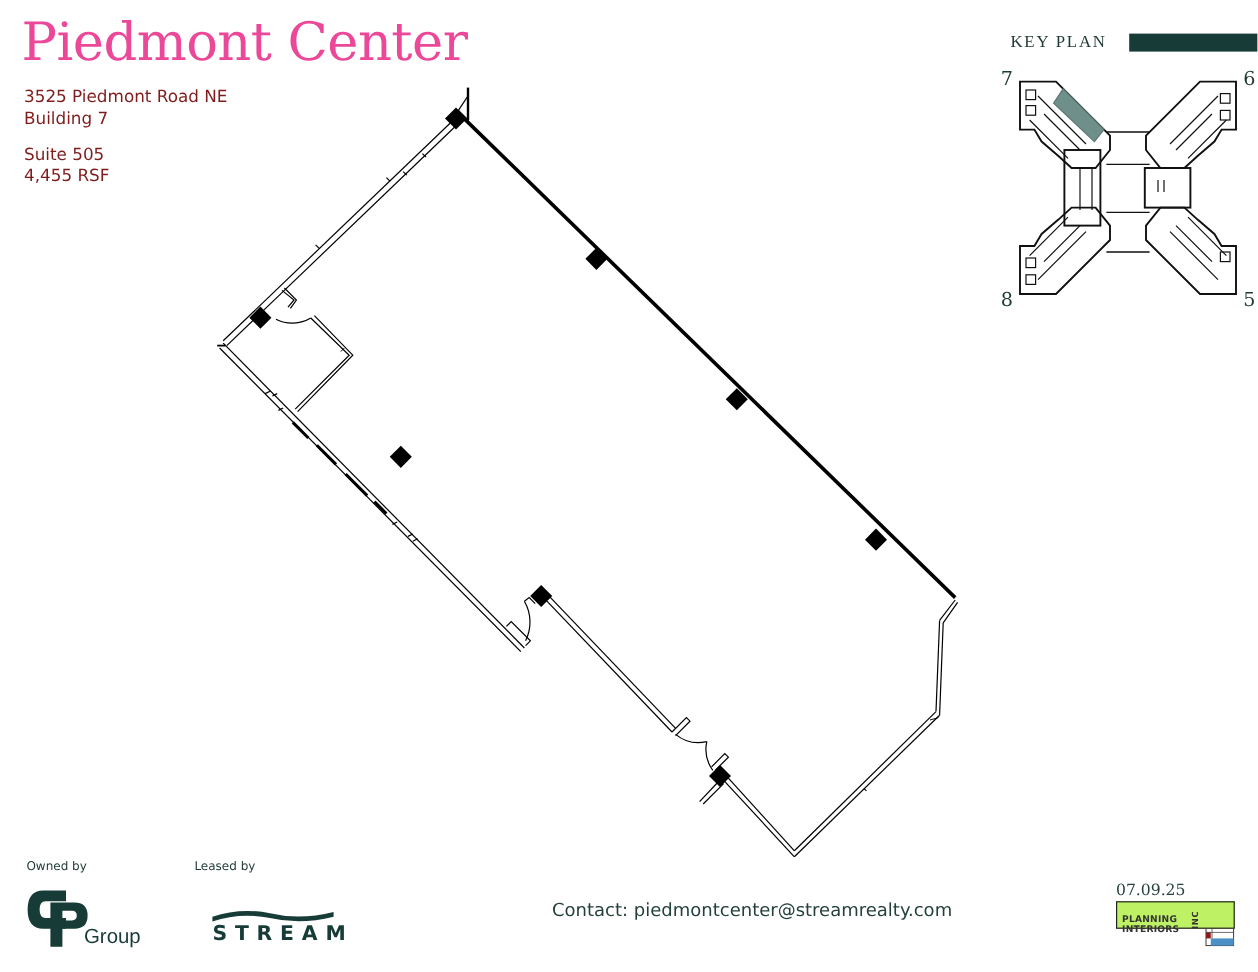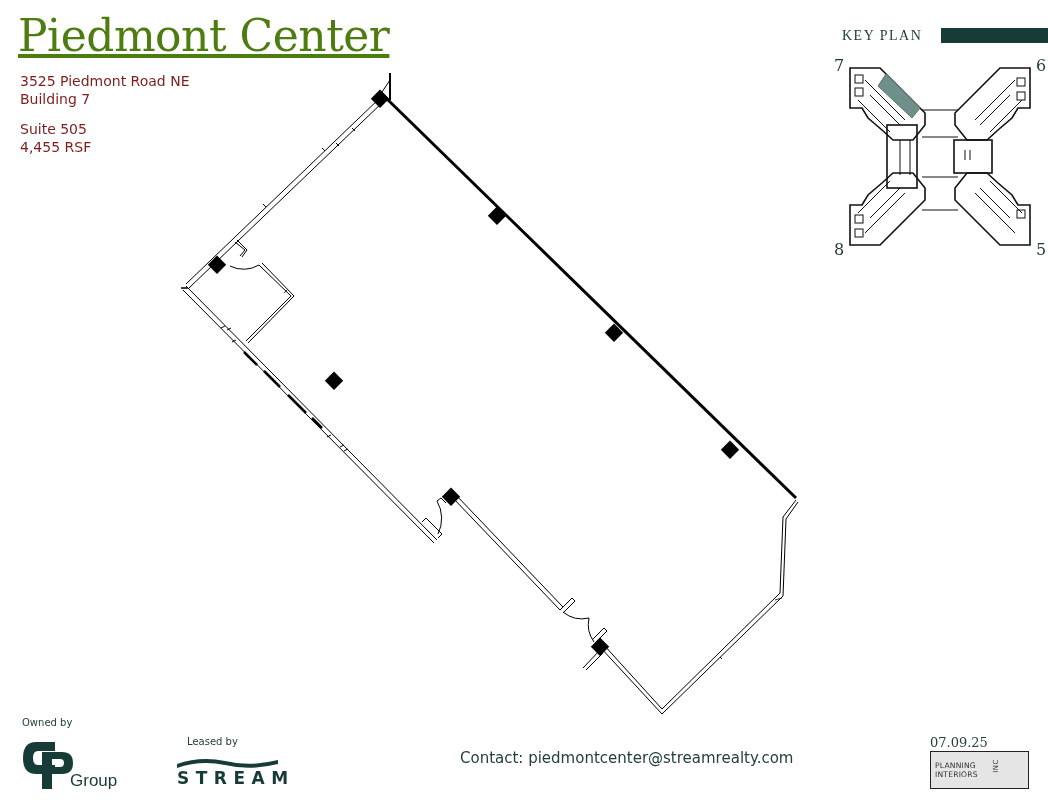--- a/index.html
+++ b/index.html
@@ -1,26 +1,26 @@
 <!DOCTYPE html>
 <html><head>
 <meta charset="utf-8">
 <style>
   html, body { margin: 0; padding: 0; background: #ffffff; }
   body { width: 1048px; height: 810px; position: relative; overflow: hidden; font-family: "Liberation Serif", serif; color: #1f3a36; }
   .abs { position: absolute; }
-  .title { left: 18px; top: 14px; font-family: "DejaVu Serif", serif; font-size: 44px; color: #4d7c0f; letter-spacing: -0.5px; line-height: 1; font-weight: normal; text-decoration: underline; }
+  .title { left: 18px; top: 14px; font-family: "DejaVu Serif", serif; font-size: 44px; color: #ec4899; letter-spacing: -0.5px; line-height: 1; font-weight: normal; }
   .addr { left: 20px; font-family: "DejaVu Sans", sans-serif; font-size: 14px; color: #7f1d1d; line-height: 18px; }
   .keyplan-title { left: 842px; top: 28px; font-family: Liberation Serif, serif; font-size: 14px; letter-spacing: 1.5px; color: #1f3a36; }
   .keyplan-bar { left: 941px; top: 28px; width: 107px; height: 15px; background: #173c38; }
   .kp-num { font-family: "DejaVu Serif", serif; font-size: 16px; color: #1f3a36; }
   .footer-label { font-family: "DejaVu Sans", sans-serif; font-size: 10px; color: #1f3a36; }
   .contact { left: 460px; top: 732px; font-family: "DejaVu Sans", sans-serif; font-size: 15px; color: #24403c; margin-top: 17px; }
   .date { left: 930px; top: 735px; font-family: "DejaVu Serif", serif; font-size: 13px; color: #24403c; }
-  .pi-box { left: 930px; top: 751px; width: 99px; height: 38px; border: 1px solid #222; background: #e5e5e5; box-sizing: border-box; }
+  .pi-box { left: 930px; top: 751px; width: 99px; height: 23px; border: 1px solid #222; background: #bef264; box-sizing: border-box; font-weight: bold; }
   .pi-text { left: 4px; top: 9px; font-family: "DejaVu Sans", sans-serif; font-size: 7.6px; line-height: 9px; color: #333; letter-spacing: 0.2px; }
   .pi-inc { left: 61px; top: 7px; font-family: "DejaVu Sans", sans-serif; font-size: 7px; color: #333; writing-mode: vertical-rl; transform: rotate(180deg); letter-spacing: 0.5px; }
   svg { position: absolute; left: 0; top: 0; }
 </style>
 </head>
 <body>
 
 <div class="abs title">Piedmont Center</div>
 <div class="abs addr" style="top:72px;">3525 Piedmont Road NE</div>
 <div class="abs addr" style="top:90px;">Building 7</div>
@@ -177,21 +177,21 @@
     <rect x="1005" y="777" width="4" height="5" fill="#8b1c1c"></rect>
     <rect x="1009" y="782" width="19" height="6" fill="#4d8fc7"></rect>
     <path d="M1010 752 L1010 782 M1005 777 L1028 777" stroke="#333" stroke-width="0.6"></path>
     <path d="M1010 770 A16 16 0 0 1 1024 756" fill="none" stroke="#333" stroke-width="0.6"></path>
   </g>
 </svg>
 
 <div class="abs footer-label" style="left:22px; top:717px;">Owned by</div>
 <div class="abs" style="left:70px; top:771px; font-family:'Liberation Sans',sans-serif; font-size:17px; color:#173c38;">Group</div>
 
-<div class="abs footer-label" style="left:187px; top:717px;margin-top:19px;">Leased by</div>
+<div class="abs footer-label" style="left:162px; top:717px;">Leased by</div>
 <div class="abs" style="left:177px; top:768px; font-family:'DejaVu Sans',sans-serif; font-weight:bold; font-size:17px; letter-spacing:6.5px; color:#173c38;">STREAM</div>
 
 <div class="abs contact">Contact: piedmontcenter@streamrealty.com</div>
 <div class="abs date">07.09.25</div>
 
 <div class="abs pi-box">
   <div class="abs pi-text">
     <div>PLANNING</div>
     <div>INTERIORS</div>
   </div>

